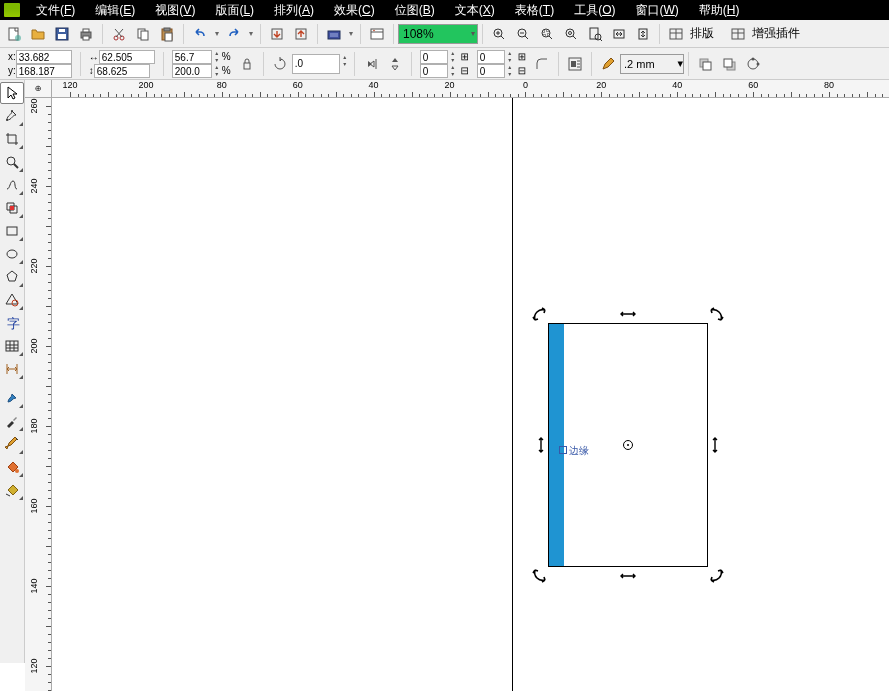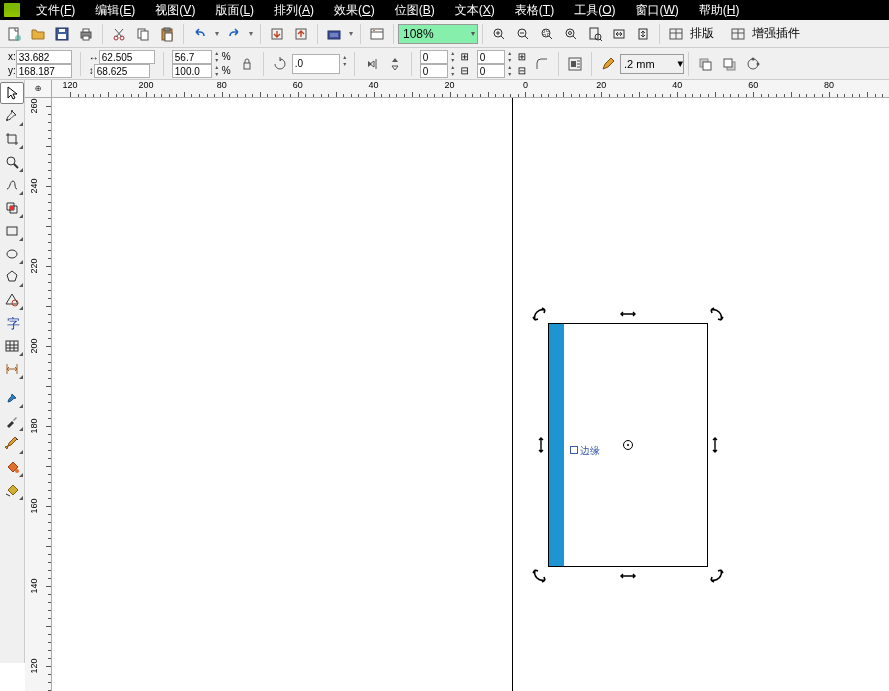--- a/index.html
+++ b/index.html
@@ -9,21 +9,21 @@
   .menubar { background: #000; color: #fff; height: 20px; display: flex; align-items: center; padding-left: 4px; }
   .menubar .logo { width: 16px; height: 14px; background: linear-gradient(#7fb800 40%, #96c800 100%); margin-right: 6px; border-radius: 1px; }
   .menubar .menu-item { padding: 0 10px; font-size: 12px; cursor: pointer; }
   .menubar .menu-item u { text-decoration: underline; }
   
   
   .toolbar { background: #f0f0f0; border-bottom: 1px solid #ccc; height: 28px; display: flex; align-items: center; padding: 0 2px; }
   .toolbar .tb-btn { width: 22px; height: 22px; display: flex; align-items: center; justify-content: center; margin: 0 1px; border-radius: 2px; cursor: pointer; }
   .toolbar .sep { width: 1px; height: 20px; background: #d0d0d0; margin: 0 4px; }
   .toolbar .drop-caret { width: 10px; height: 22px; display:flex; align-items:center; justify-content:center; font-size:8px; color:#666; }
-  .zoom-select { width: 80px; height: 20px; border: 1px solid #9a9a9a; font-size: 12px; padding-left: 4px; background: #86efac; display:flex; align-items:center; justify-content:space-between; }
+  .zoom-select { width: 80px; height: 20px; border: 1px solid #9a9a9a; font-size: 12px; padding-left: 4px; background: #22c55e; display:flex; align-items:center; justify-content:space-between; }
   .zoom-select .caret { font-size:8px; margin-right:2px; color:#555;}
   
   
   .propbar { background: #f0f0f0; border-bottom: 1px solid #ccc; height: 32px; display: flex; align-items: center; padding: 0 4px; }
   .prop-group { display: flex; flex-direction: column; font-size: 10px; padding: 0 4px; }
   .prop-group .row { display:flex; align-items:center; height: 14px; line-height:14px;}
   .prop-field { border:1px solid #b0b0b0; background:#fff; padding:0 2px; font-size:10px; height:14px; width:56px; display:inline-block;}
   .spin { width:10px; display:inline-flex; flex-direction:column; }
   .spin div { height:7px; font-size:6px; line-height:6px; text-align:center; color:#555; }
   .prop-btn { width:22px; height:22px; display:flex; align-items:center; justify-content:center; margin:0 1px; cursor:pointer; border-radius:2px;}
@@ -274,21 +274,21 @@
   <div class="prop-group">
     <div class="row">
         <span class="prop-field" style="width:40px;">56.7</span>
         <div class="spin">
           <div>▴</div>
           <div>▾</div>
         </div> 
         <span>%</span>
       </div>
     <div class="row">
-        <span class="prop-field" style="width:40px;">100.0</span>
+        <span class="prop-field" style="width:40px;">200.0</span>
         <div class="spin">
           <div>▴</div>
           <div>▾</div>
         </div> 
         <span>%</span>
       </div>
   </div>
   <div class="prop-btn">
       <svg class="icon">
         <rect x="5" y="7" width="6" height="6" fill="none" stroke="#555"></rect>
@@ -728,20 +728,20 @@
           <svg class="rot-handle skew-h skew-b">
               <path d="M2 4h14M4 2l-2 2 2 2M14 2l2 2-2 2" fill="none" stroke="#000" stroke-width="1.4"></path>
             </svg>
           <svg class="rot-handle skew-v skew-l">
               <path d="M4 2v14M2 4l2-2 2 2M2 14l2 2 2-2" fill="none" stroke="#000" stroke-width="1.4"></path>
             </svg>
           <svg class="rot-handle skew-v skew-r">
               <path d="M4 2v14M2 4l2-2 2 2M2 14l2 2 2-2" fill="none" stroke="#000" stroke-width="1.4"></path>
             </svg>
 
-          <div class="edge-label" style="left:21px; top:120px;">
+          <div class="edge-label" style="left:10px; top:120px;">
             <span class="mini-rect"></span><span>边缘</span>
           </div>
         </div>
       </div>
     </div>
   </div>
 </div>
 
 </body></html>

